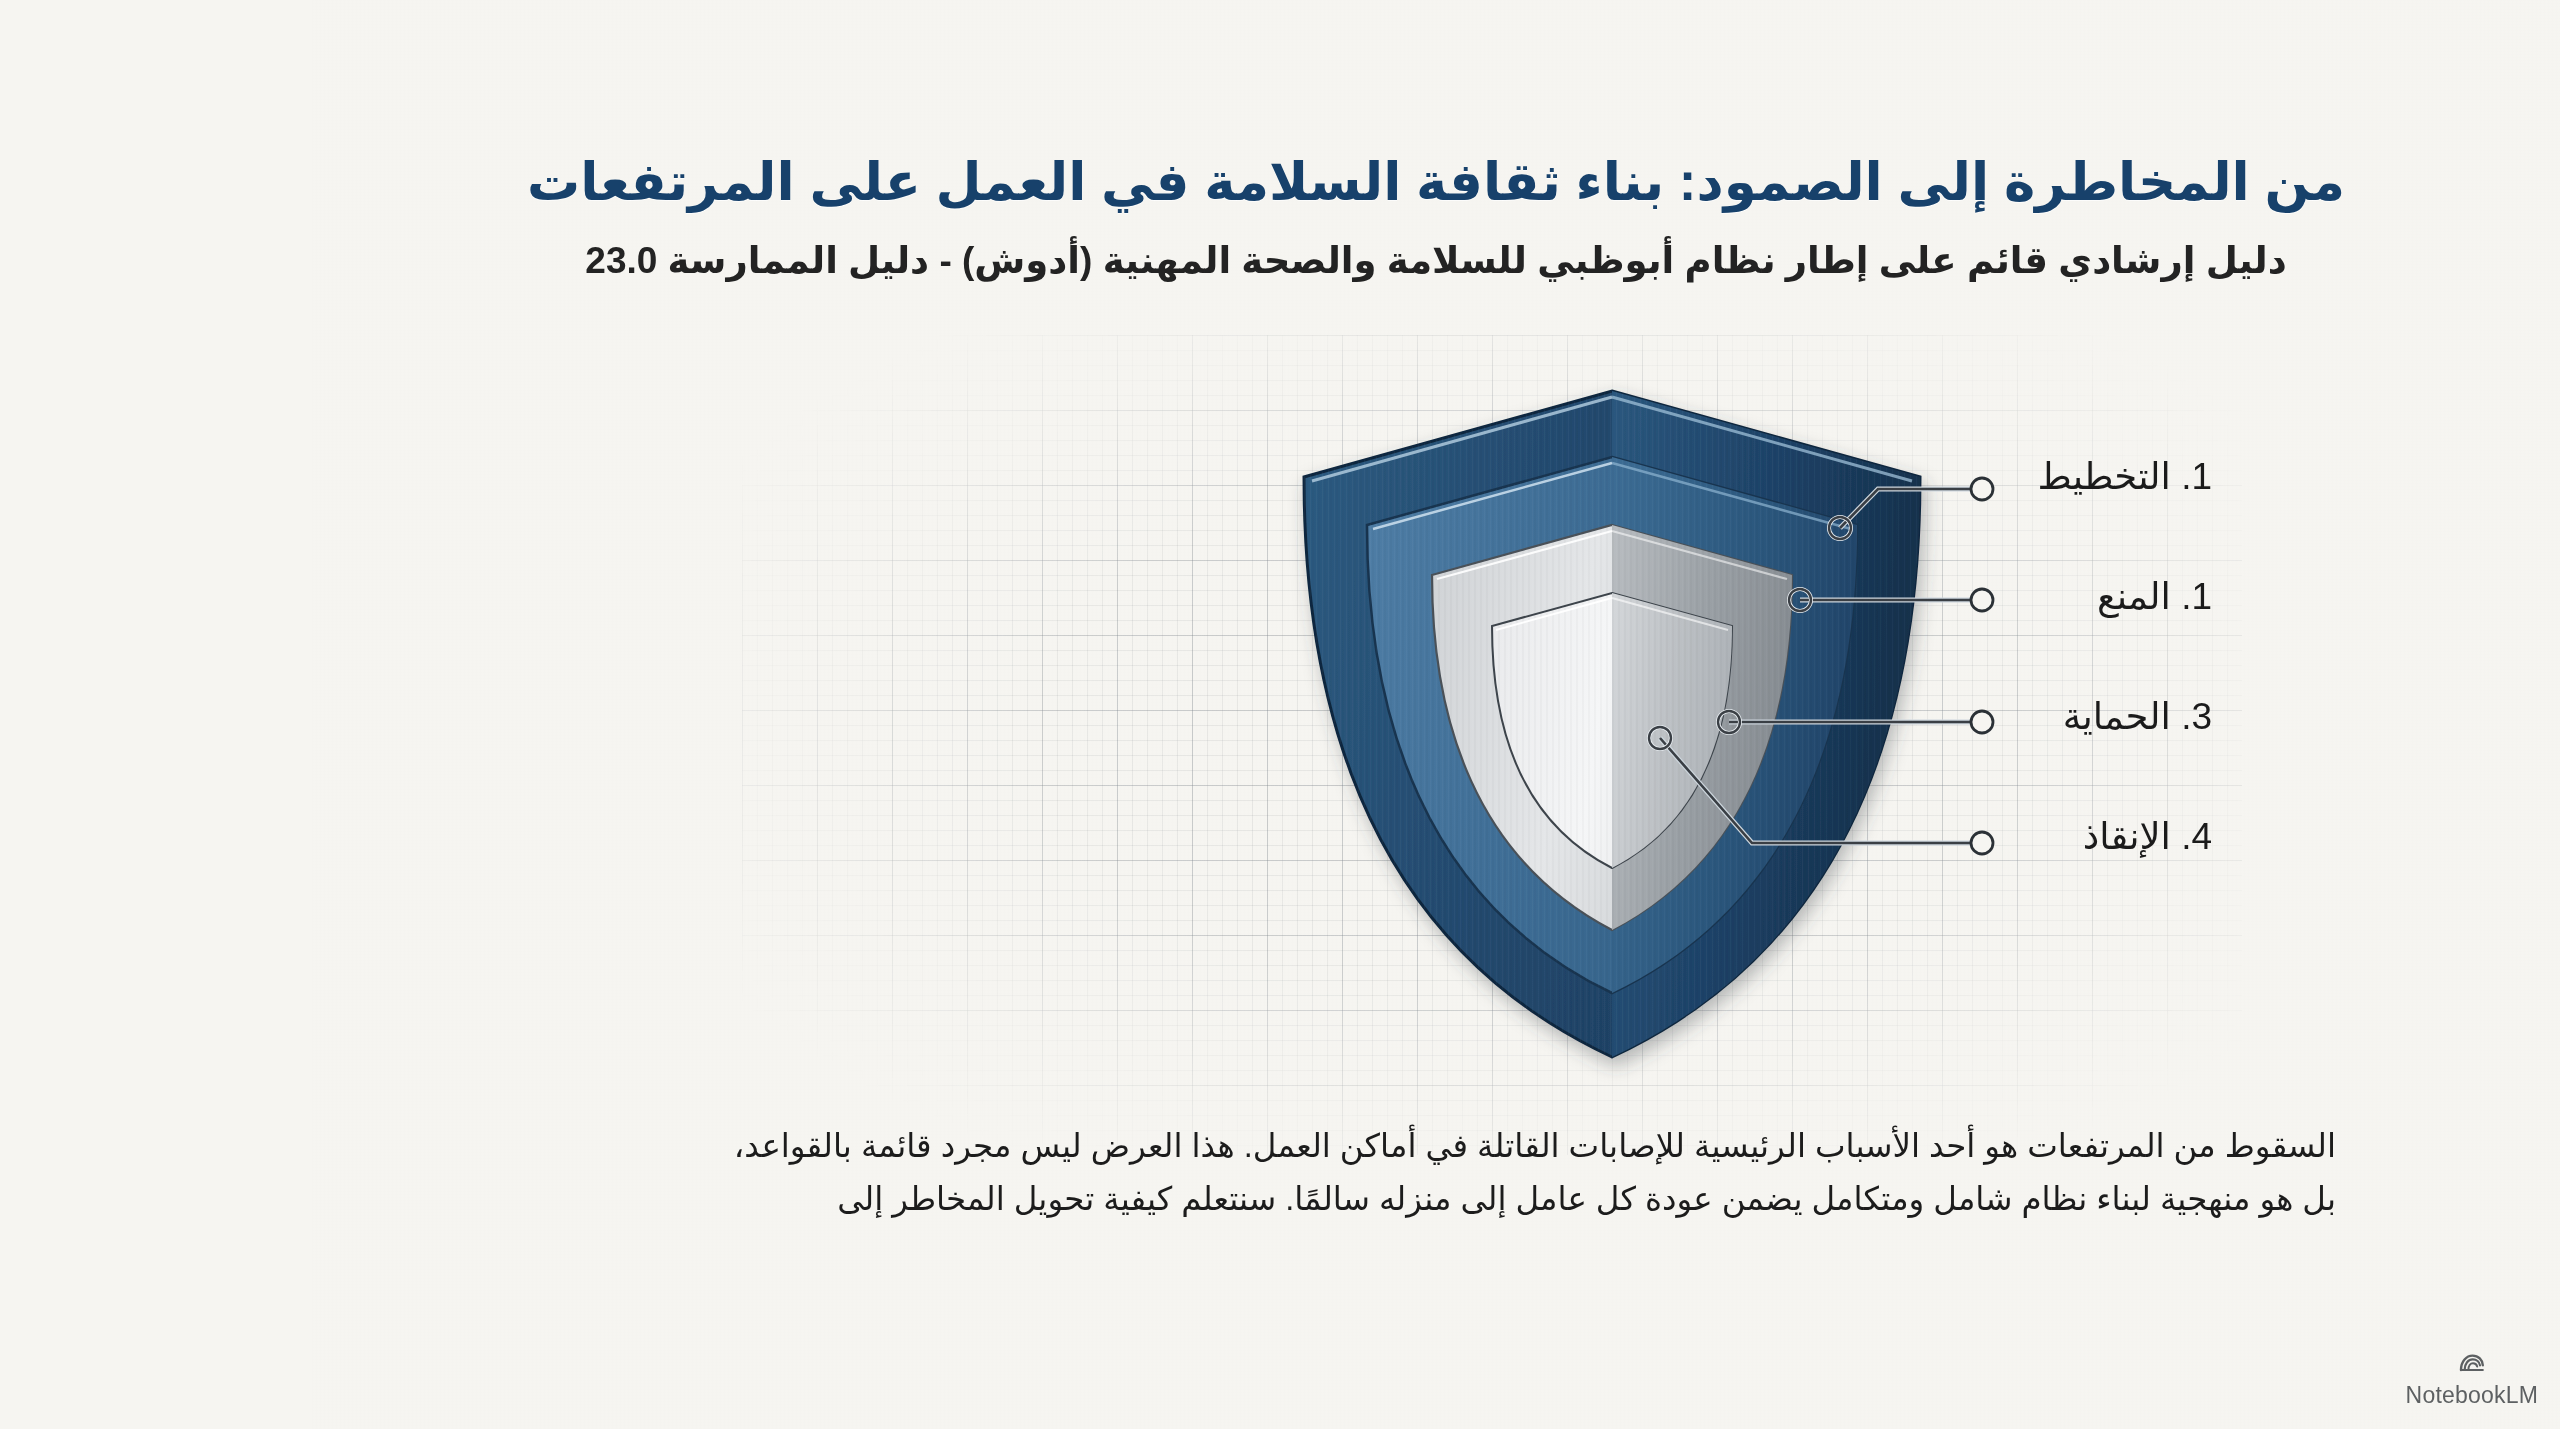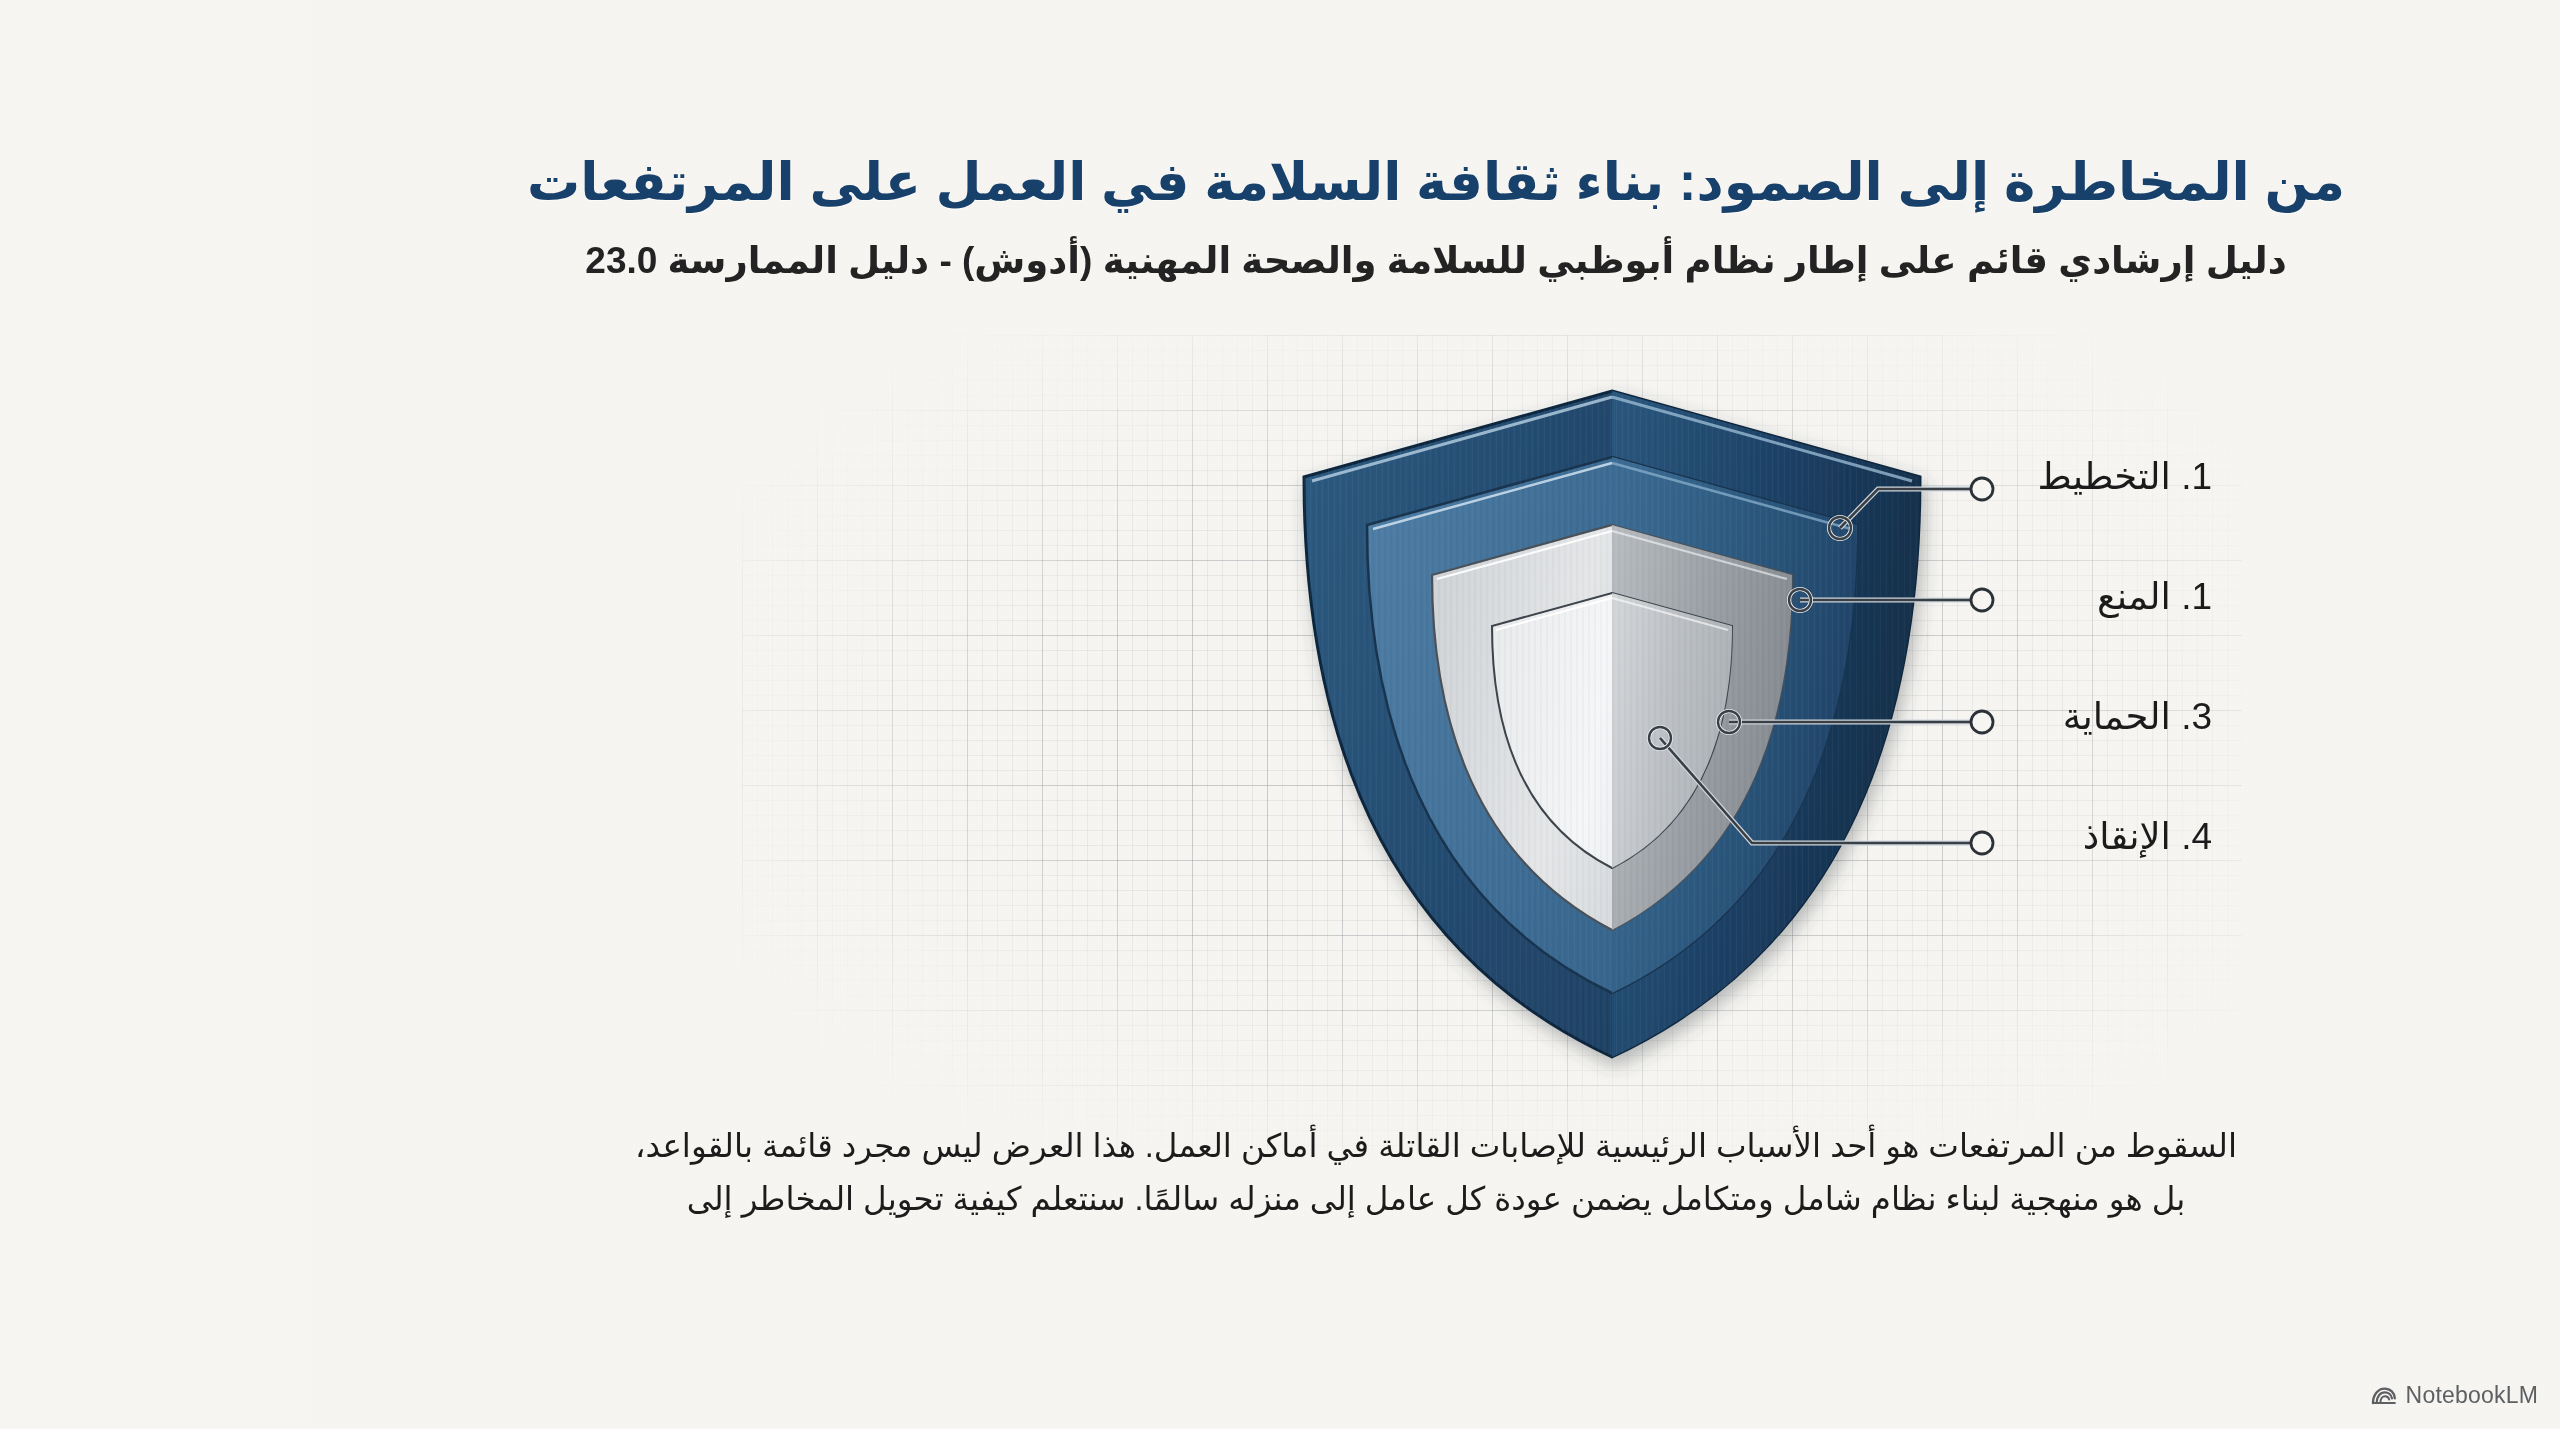--- a/index.html
+++ b/index.html
@@ -100,35 +100,36 @@
   .label-2{ right:660px; top:575px; }
   .label-3{ right:660px; top:695px; }
   .label-4{ right:660px; top:815px; }
 
   
   .footer-text{
     position:absolute;
     left:50%; transform:translateX(-50%);
     top:1120px;
     width:1800px;
-    text-align:center;
+    text-align:right;
     color:#1c1c1c;
     font-size:32.5px;
     line-height:1.62;
     direction:rtl;
   }
   .footer-text p{ margin:0; }
 
   
   .watermark{
     position:absolute;
     right:22px; bottom:20px;
     display:flex; align-items:center; gap:9px;
     direction:ltr;
     opacity:.82;
+    flex-direction:column;
   }
   .watermark .wm-text{
     font-size:23px;
     color:#3c4043;
     letter-spacing:.2px;
     font-family:"Liberation Sans","DejaVu Sans",sans-serif;
   }
   .watermark svg{ display:block; }
 </style>
 </head>

